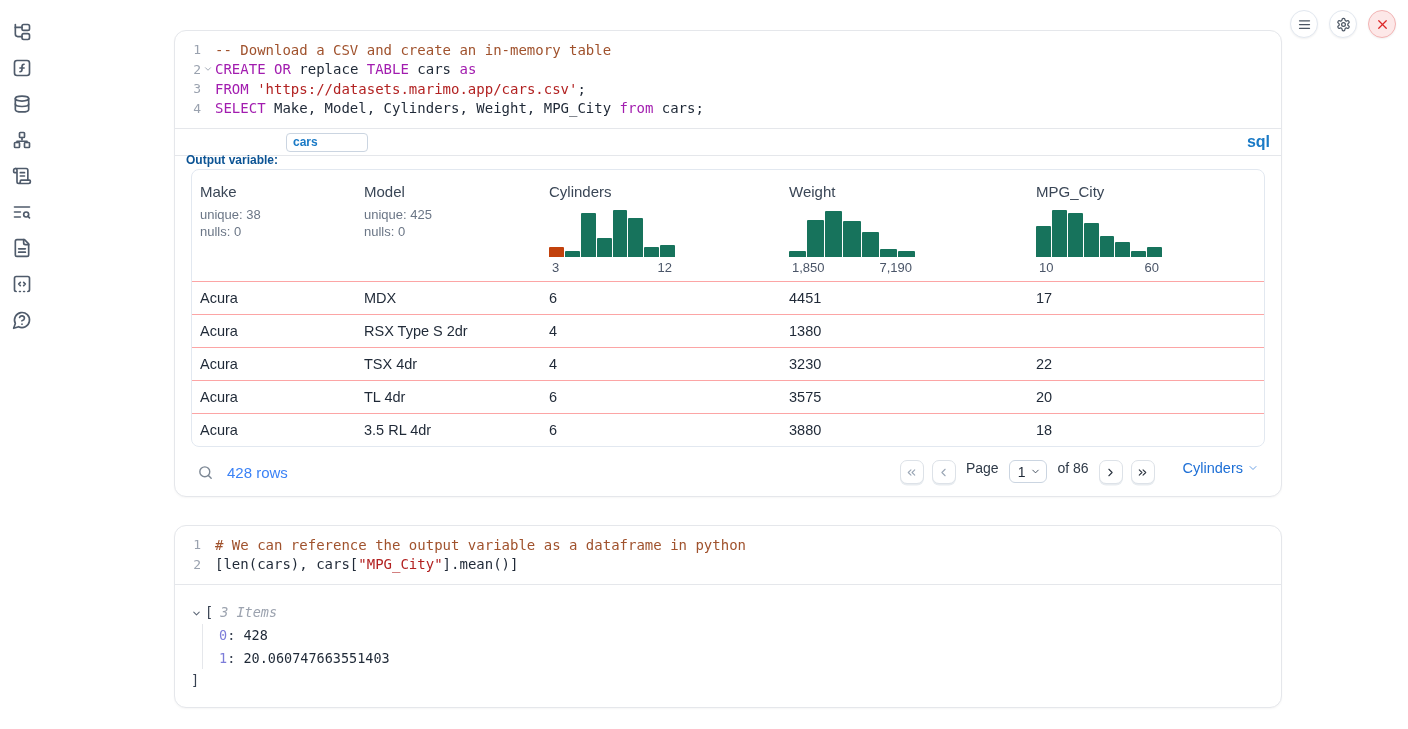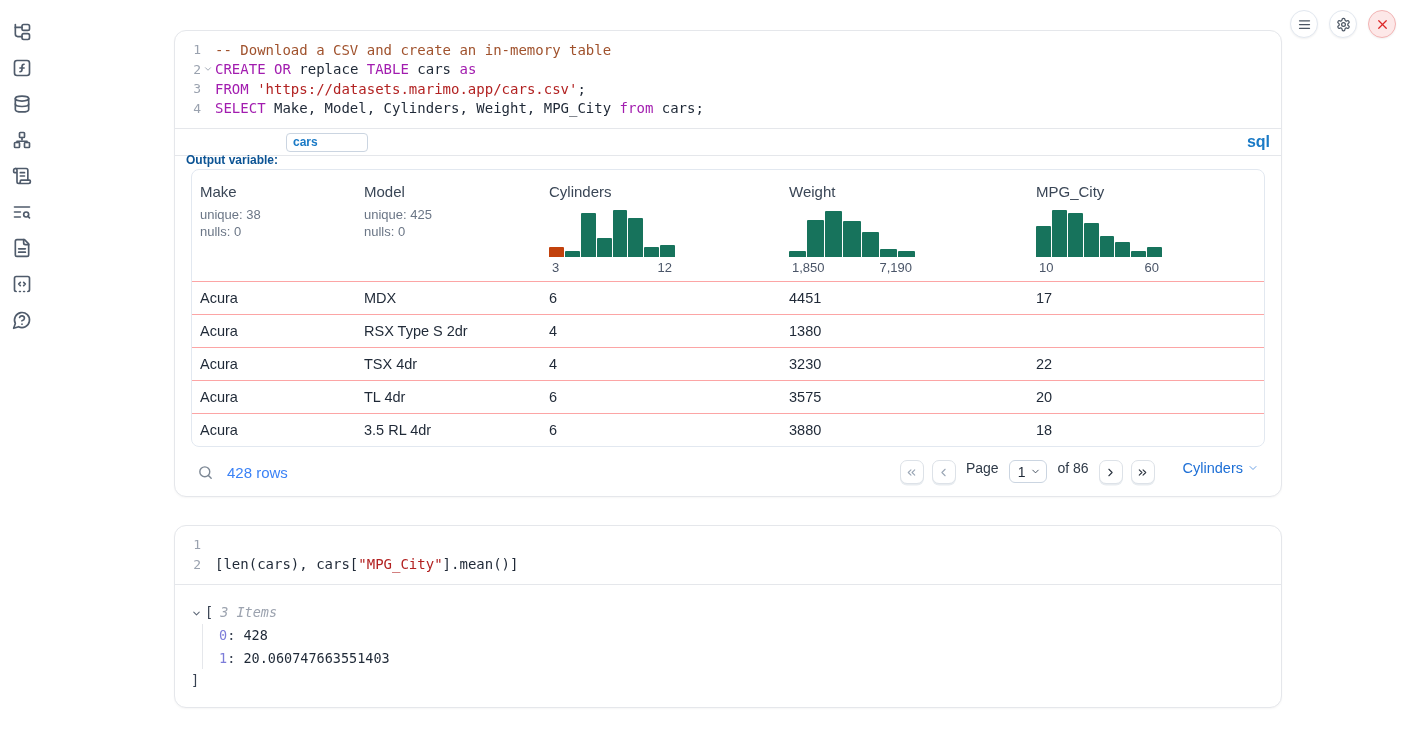--- a/index.html
+++ b/index.html
@@ -411,20 +411,21 @@
         </div>
       </div>
     </div>
   </section>
 
   <section class="cell">
     <div class="code-area">
         <div class="code-line">
           <span class="gutter">1</span>
           <span class="fold"></span>
+          <span class="code-text"><span class="tok-com"># We can reference the output variable as a dataframe in python</span></span>
         </div>
         <div class="code-line">
           <span class="gutter">2</span>
           <span class="fold"></span>
           <span class="code-text"><span class="tok-pl">[len(cars), cars[</span><span class="tok-str">"MPG_City"</span><span class="tok-pl">].mean()]</span></span>
         </div>
       </div>
 
     <div class="tree-output">
       <div class="tree-head">

